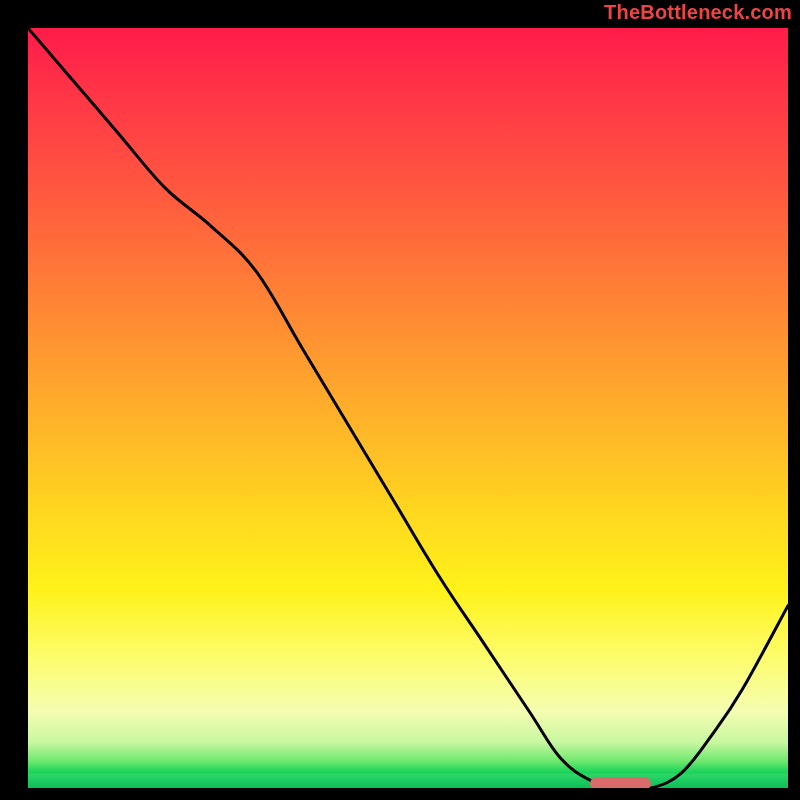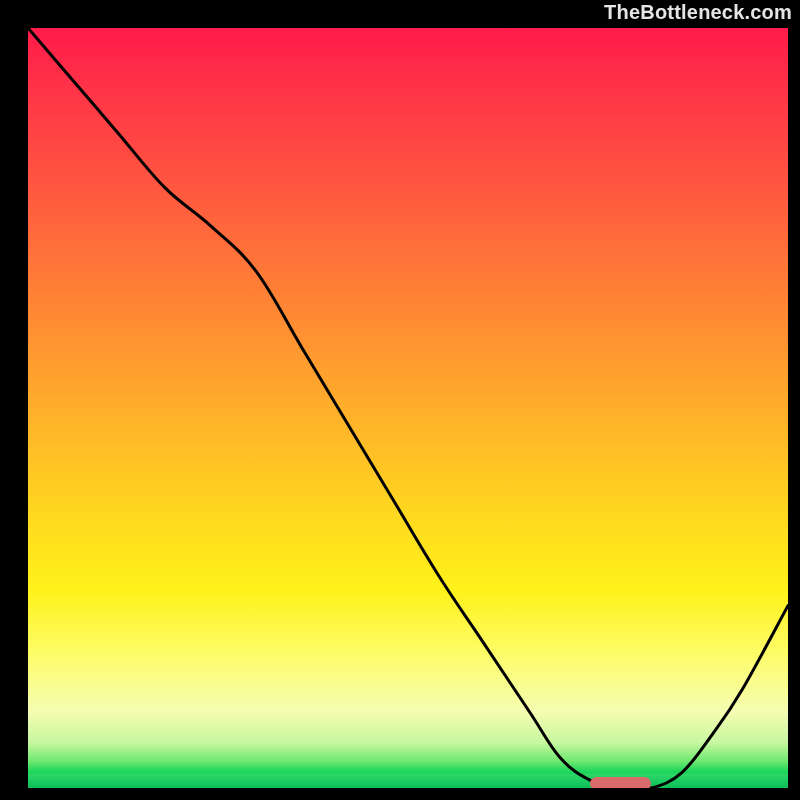--- a/index.html
+++ b/index.html
@@ -14,21 +14,21 @@
   .frame {
     position: relative;
     width: 800px;
     height: 800px;
     background: #000;
   }
   .watermark {
     position: absolute;
     top: 1px;
     right: 8px;
-    color: #e5e5e5;
+    color: #ef4444;
     font-size: 20px;
     font-weight: 600;
     letter-spacing: 0.2px;
     user-select: none;
   }
   .plot-area {
     position: absolute;
     left: 28px;
     top: 28px;
     width: 760px;

